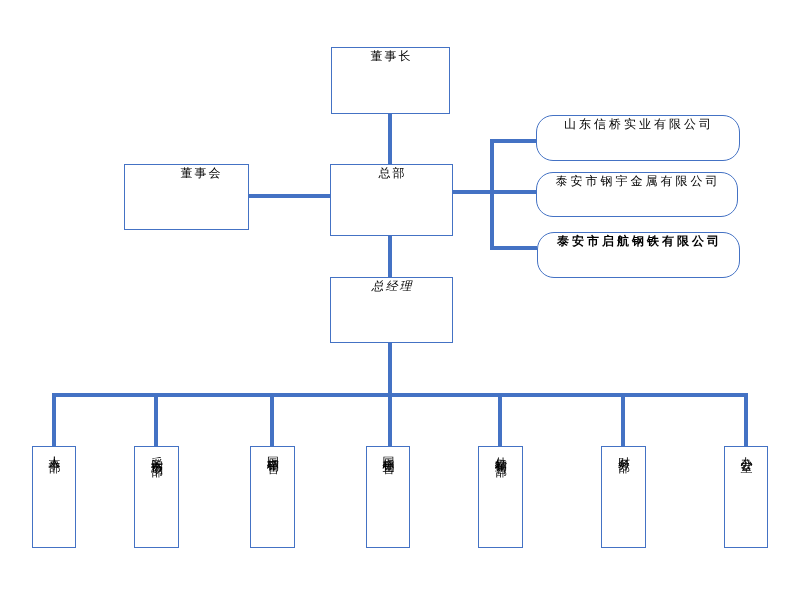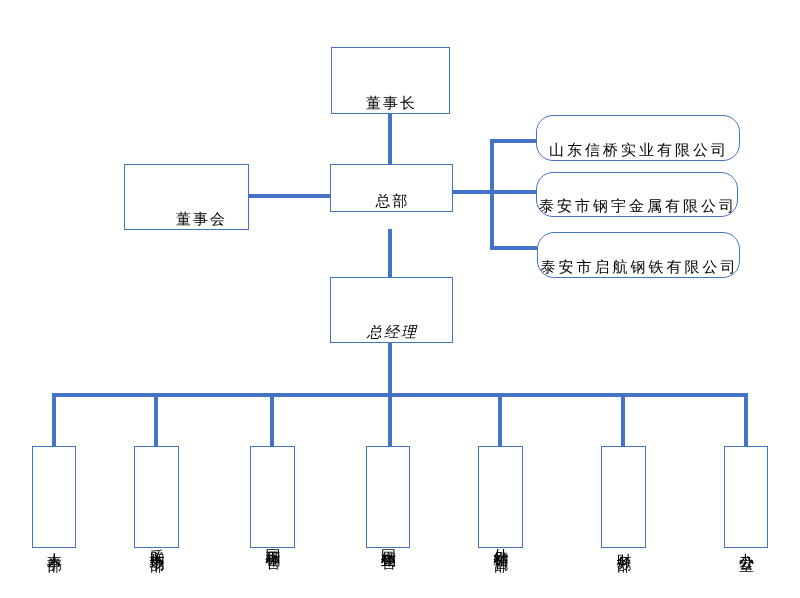--- a/index.html
+++ b/index.html
@@ -14,24 +14,24 @@
     height: 598px;
     background: #ffffff;
     overflow: hidden;
   }
   .node {
     position: absolute;
     box-sizing: border-box;
     background: #ffffff;
     border: 1.5px solid #4472C4;
     display: flex;
-    align-items: flex-end;
+    align-items: flex-start;
     justify-content: center;
     color: #000000;
-    font-size: 15px;
+    font-size: 12px;
     letter-spacing: 2px;
     text-align: center;
     z-index: 2;
   }
   .node .lbl {
     white-space: nowrap;
     text-indent: 2px; 
   }
   .node.company {
     letter-spacing: 3px;
@@ -72,37 +72,37 @@
   <div class="line" style="left:744px; top:393px; width:4px; height:53px;"></div>
 
   <div class="node" style="left:331px; top:47px; width:119px; height:67px;">
     <span class="lbl">董事长</span>
   </div>
 
   <div class="node" style="left:124px; top:164px; width:125px; height:66px;padding-left:28px;">
     <span class="lbl">董事会</span>
   </div>
 
-  <div class="node" style="left:330px; top:164px; width:123px; height:48px;">
+  <div class="node" style="left:330px; top:164px; width:123px; height:72px;">
     <span class="lbl">总部</span>
   </div>
 
   <div class="node" style="left:330px; top:277px; width:123px; height:66px;font-style:italic;">
     <span class="lbl">总经理</span>
   </div>
 
   <div class="node company" style="left:536px; top:115px; width:204px; height:46px;">
     <span class="lbl">山东信桥实业有限公司</span>
   </div>
 
   <div class="node company" style="left:536px; top:172px; width:202px; height:45px;">
     <span class="lbl">泰安市钢宇金属有限公司</span>
   </div>
 
-  <div class="node company" style="left:537px; top:232px; width:203px; height:46px;">
+  <div class="node company" style="left:537px; top:232px; width:203px; height:46px;font-weight:bold;">
     <span class="lbl">泰安市启航钢铁有限公司</span>
   </div>
 
   <div class="node vertical" style="left:32px; top:446px; width:44px; height:102px;">
     <span class="lbl">人事部</span>
   </div>
 
   <div class="node vertical" style="left:134px; top:446px; width:45px; height:102px;">
     <span class="lbl">采购市场部</span>
   </div>

